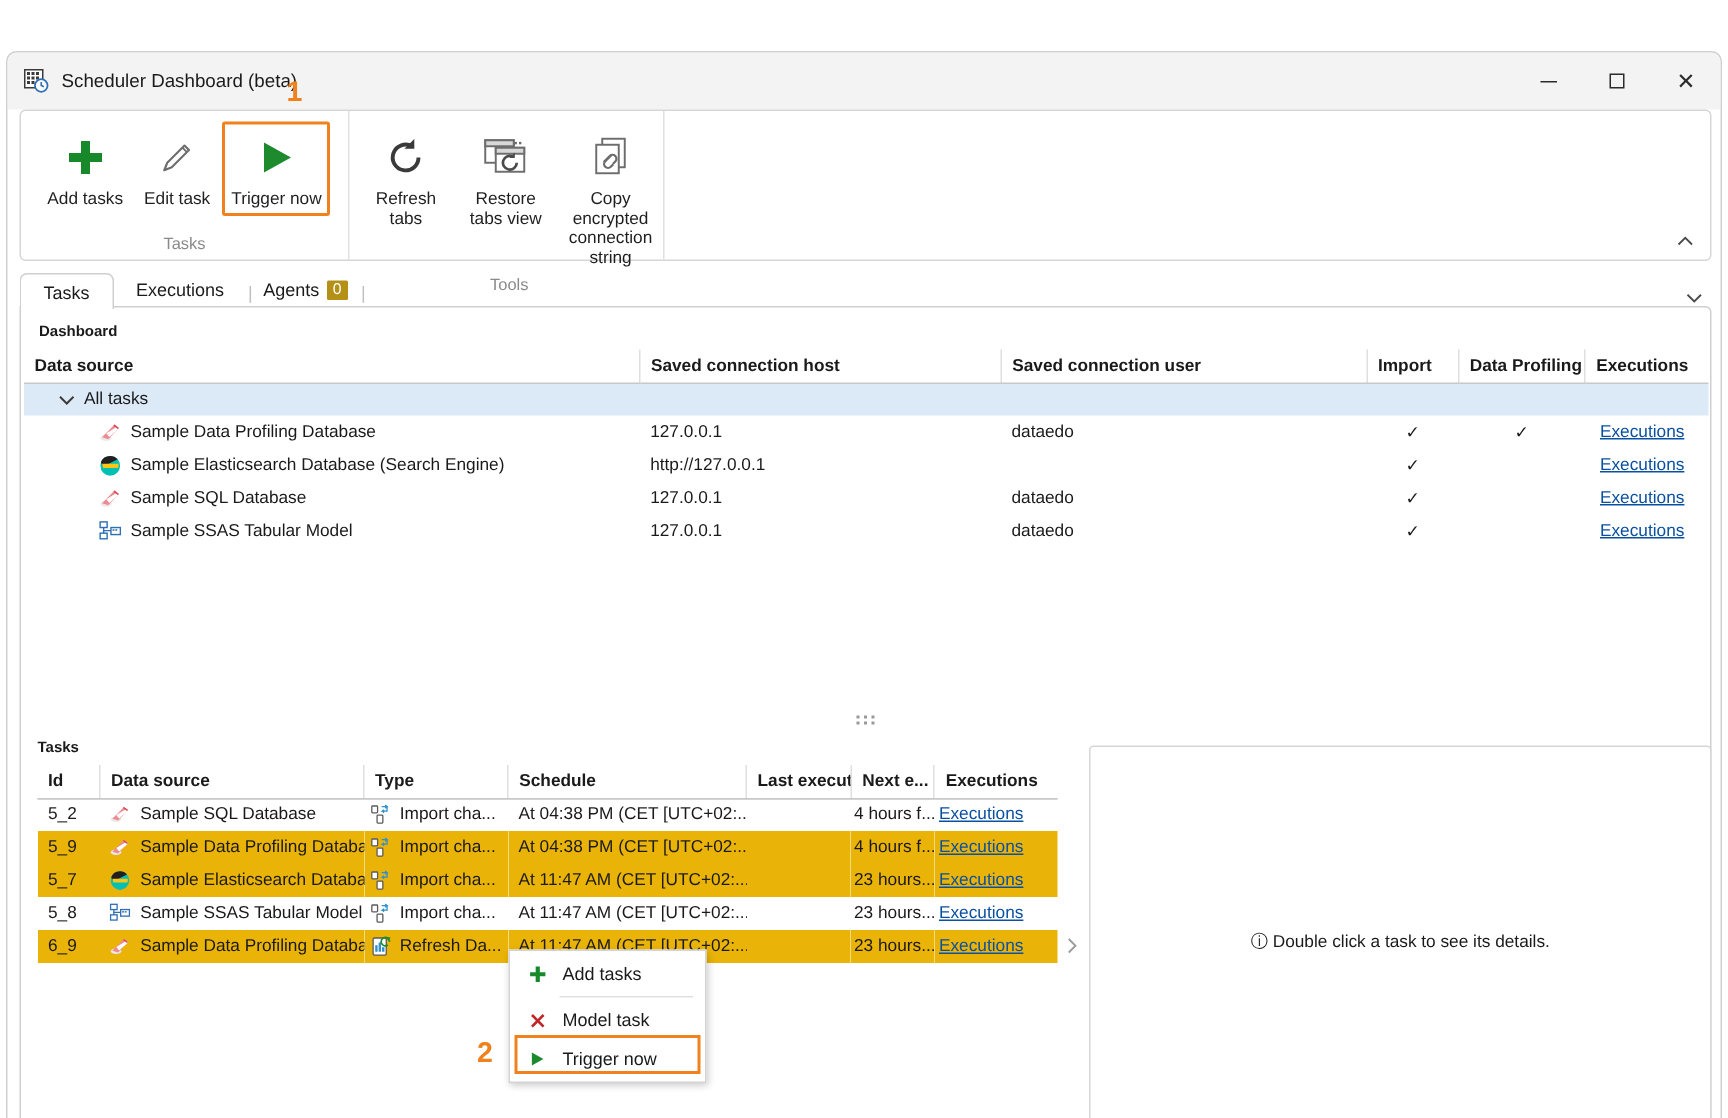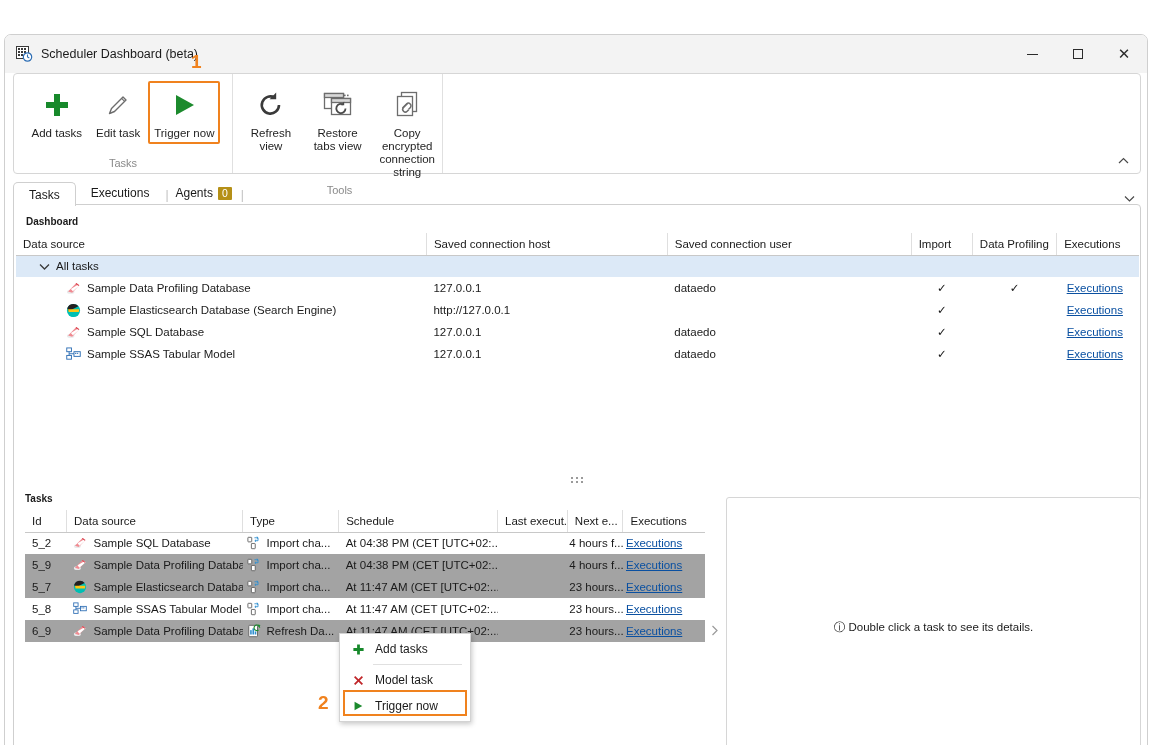--- a/index.html
+++ b/index.html
@@ -134,34 +134,34 @@
     border: 1px solid #cfcfcf;
     border-radius: 0 4px 4px 4px;
   }
   .section-title {
     font-size: 10px; font-weight: bold; color: #1a1a1a;
   }
 
   
   table.grid { border-collapse: collapse; width: 100%; table-layout: fixed; }
   table.grid th {
-    font-weight: normal; font-size: 11.5px; color: #1a1a1a;
+    font-weight: bold; font-size: 11.5px; color: #1a1a1a;
     text-align: left; padding: 4px 7px;
     background: #ffffff;
     border-right: 1px solid #dfdfdf;
     border-bottom: 1px solid #c8c8c8;
     height: 22px; overflow: hidden; white-space: nowrap;
   }
   table.grid td {
     font-size: 11.5px; color: #1a1a1a;
     padding: 3px 7px; height: 22px;
     white-space: nowrap; overflow: hidden;
   }
   table.grid td.center { text-align: center; }
-  .row-alt { background: #a3a3a3; }
+  .row-alt { background: #eab308; }
   .row-group { background: #dce9f7; }
   .link {
     color: #0a50a1; text-decoration: underline; cursor: pointer;
   }
   .check { color: #2b2b2b; font-size: 12px; font-family: "DejaVu Sans", sans-serif; }
   .cellflex { display: flex; align-items: center; gap: 6px; }
 
   
   .dashboard-wrap { position: absolute; left: 1px; top: 6px; width: 1125px; }
   .dash-head { padding-left: 11px; margin-bottom: 4px; }
@@ -306,21 +306,21 @@
     <div class="ribbon-group" style="left:219px; width:210px;">
       <div class="group-items" style="justify-content:flex-start; padding-left:6px;">
 
         <div class="rb-btn">
           <span class="rb-icon">
             <svg width="30" height="30" viewBox="0 0 30 30">
               <path d="M23 15 a8.6 8.6 0 1 1 -4.2 -7.4" fill="none" stroke="#3a3a3a" stroke-width="2.6"></path>
               <path d="M20.2 2.6 L20.2 9.2 L13.6 9.2 Z" fill="#3a3a3a"></path>
             </svg>
           </span>
-          <span class="rb-label">Refresh view</span>
+          <span class="rb-label">Refresh tabs</span>
         </div>
 
         <div class="rb-btn">
           <span class="rb-icon">
             <svg width="30" height="28" viewBox="0 0 30 28">
               <rect x="1.5" y="2.5" width="19" height="15" fill="#ffffff" stroke="#6d6d6d" stroke-width="1.3"></rect>
               <rect x="1.5" y="2.5" width="19" height="4" fill="#d8d8d8" stroke="#6d6d6d" stroke-width="1.3"></rect>
               <rect x="8.5" y="7.5" width="19" height="16" fill="#ffffff" stroke="#6d6d6d" stroke-width="1.3"></rect>
               <rect x="8.5" y="7.5" width="19" height="4" fill="#d8d8d8" stroke="#6d6d6d" stroke-width="1.3"></rect>
               <g fill="#6d6d6d">

